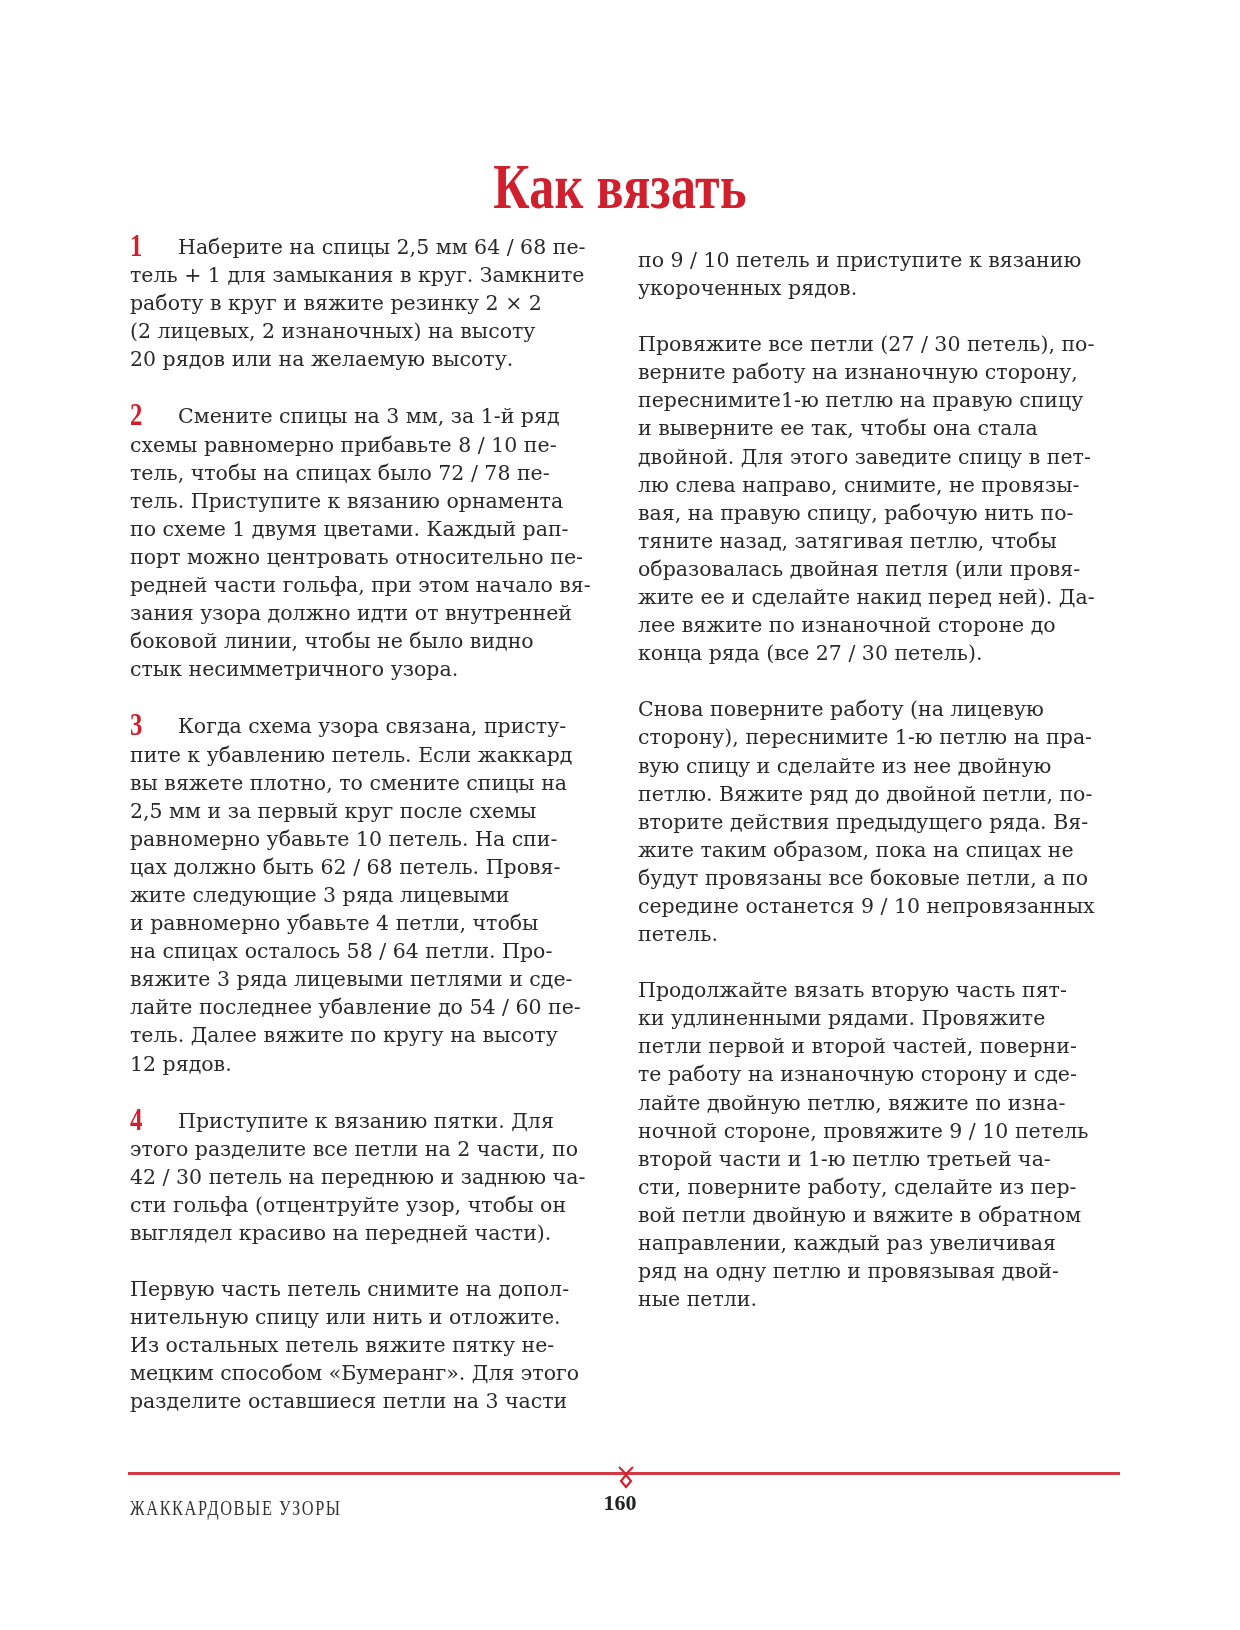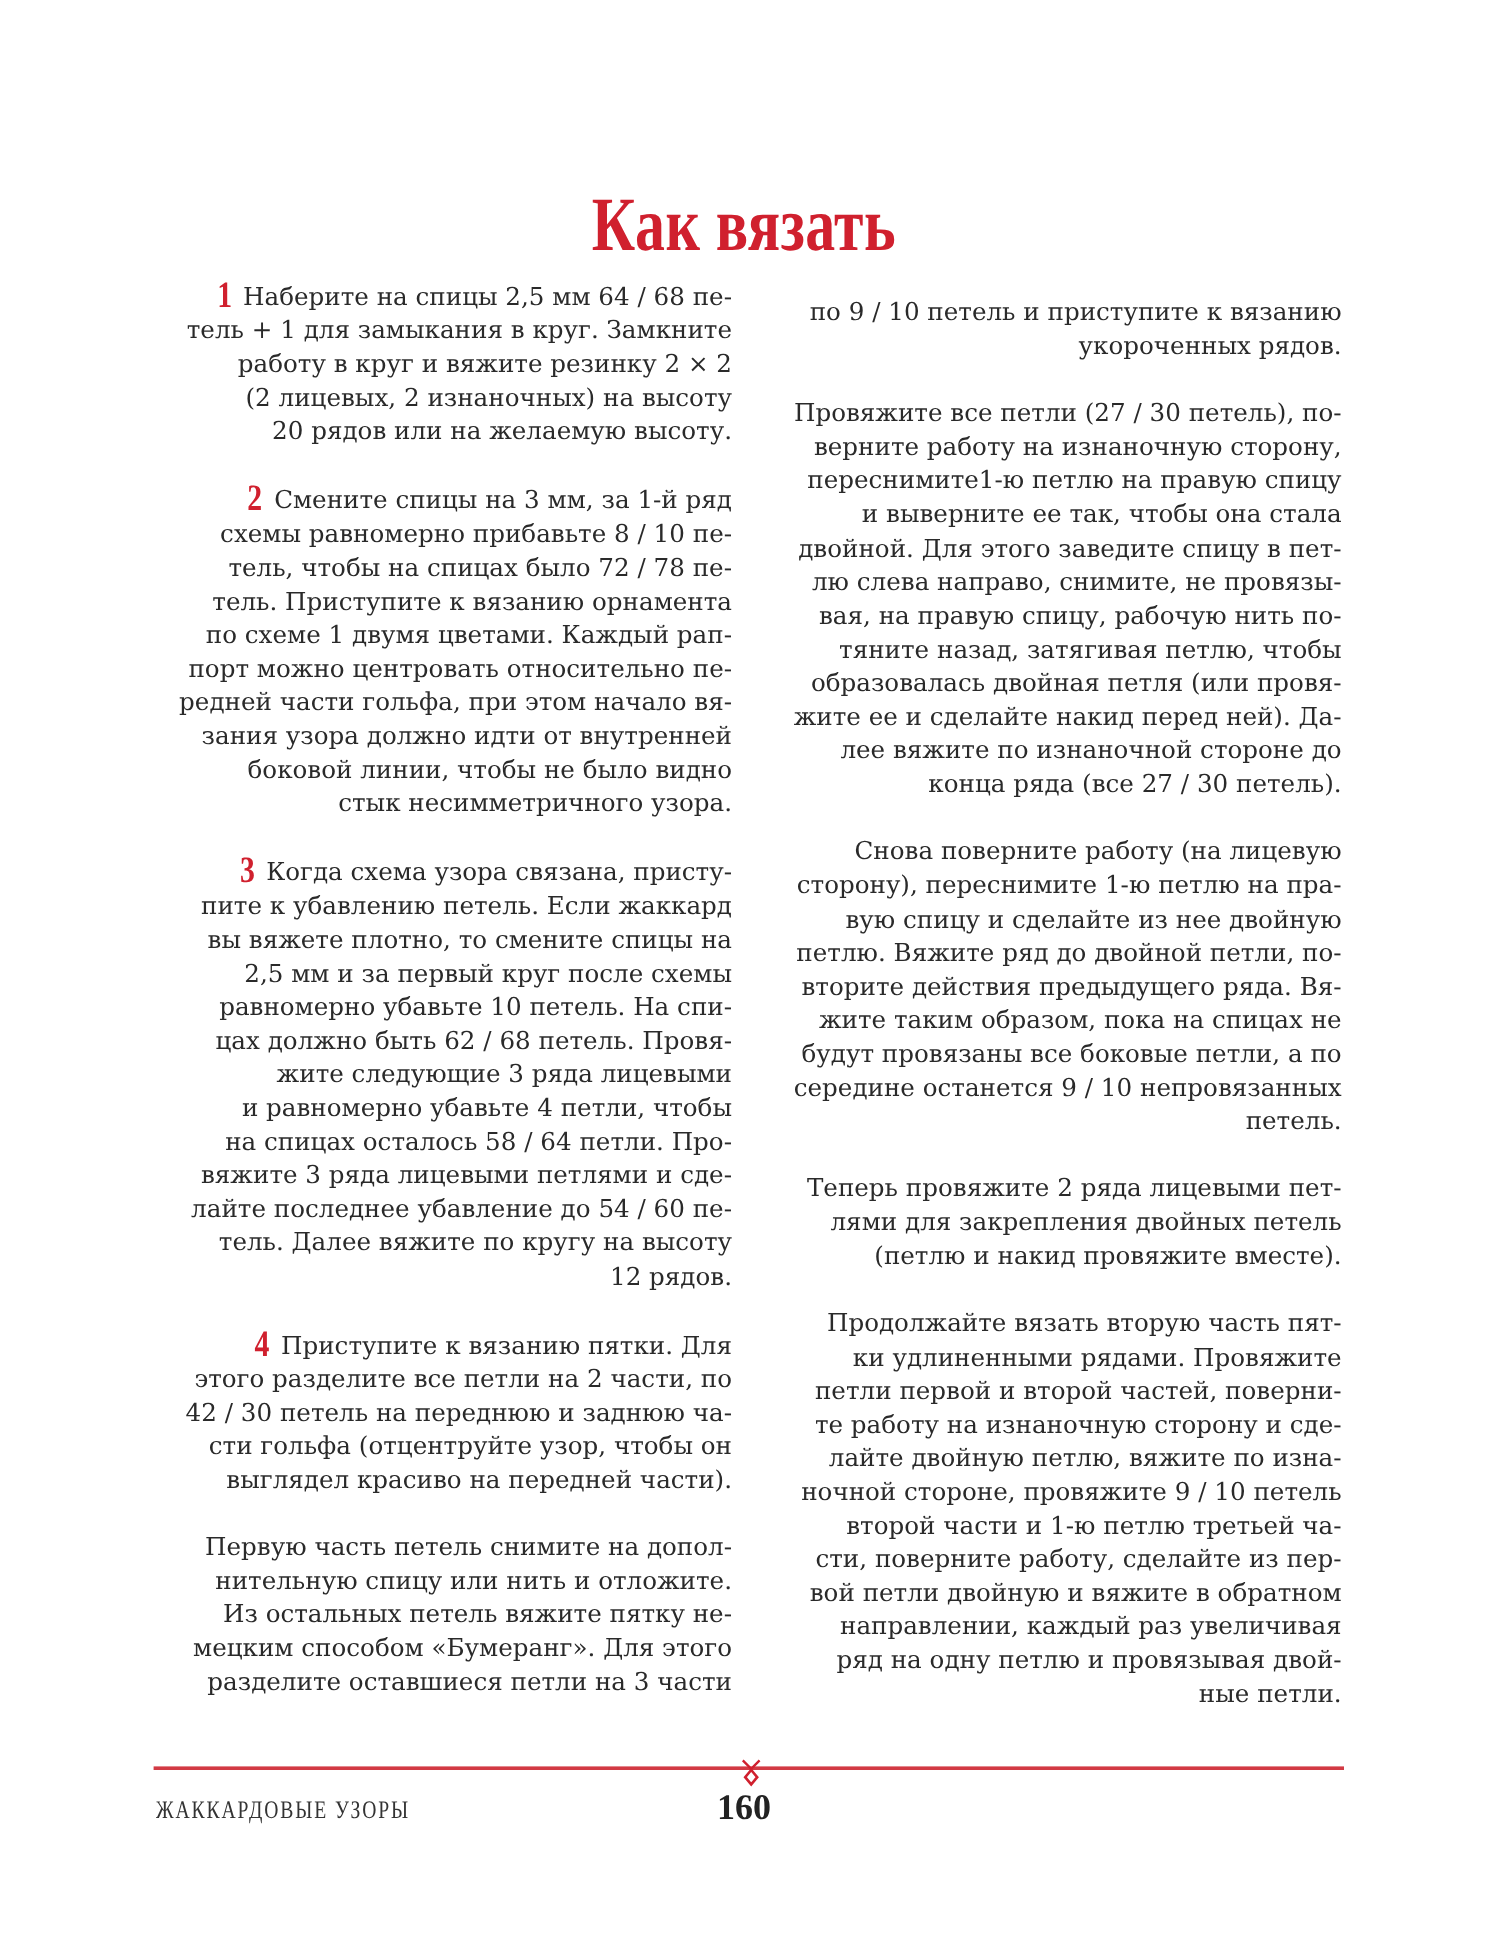--- a/index.html
+++ b/index.html
@@ -9,21 +9,21 @@
     text-align: center;
     font-family: "Liberation Serif", serif;
     font-size: 64px; color: #d0202e;
     transform: scaleX(0.78); transform-origin: 620px 0;
     letter-spacing: 0.5px;
     line-height: 1;
   }
   .col {
     position: absolute; top: 232px;
     font-family: "DejaVu Serif", serif;
-    font-size: 20.5px; line-height: 28.1px; color: #2a2a2a; text-align: right;
+    font-size: 20.5px; line-height: 28.1px; color: #2a2a2a;
   }
   .col-left { left: 130px; width: 480px; }
   .col-right { left: 638px; width: 480px; margin-top: 14px; }
   .para { margin: 0 0 28px 0; white-space: pre-line; }
   .step-num {
     font-family: "Liberation Serif", serif; font-weight: bold;
     color: #d0202e; font-size: 31px; display: inline-block;
     width: 48px; transform: scaleX(0.8); transform-origin: 0 0;
     vertical-align: -2px;
   }
@@ -37,21 +37,21 @@
   }
   .footer-section {
     position: absolute; left: 130px; top: 1496px;
     font-family: "Liberation Serif", serif; font-size: 21px;
     color: #333; letter-spacing: 2px;
     transform: scaleX(0.78); transform-origin: 0 0;
   }
   .page-number {
     position: absolute; left: 0; right: 0; top: 1490px; text-align: center;
     font-family: "Liberation Serif", serif; font-weight: bold;
-    font-size: 30px; color: #222;
+    font-size: 22px; color: #222;
   }
 </style>
 </head>
 <body>
 
 <h1 class="page-title">Как вязать</h1>
 
 <div class="col col-left">
   <p class="para"><span class="step-num">1</span><span>Наберите на спицы 2,5 мм 64 / 68 пе-
 тель + 1 для замыкания в круг. Замкните
@@ -110,23 +110,20 @@
 конца ряда (все 27 / 30 петель).</span></p>
   <p class="para"><span>Снова поверните работу (на лицевую
 сторону), переснимите 1-ю петлю на пра-
 вую спицу и сделайте из нее двойную
 петлю. Вяжите ряд до двойной петли, по-
 вторите действия предыдущего ряда. Вя-
 жите таким образом, пока на спицах не
 будут провязаны все боковые петли, а по
 середине останется 9 / 10 непровязанных
 петель.</span></p>
-  <p class="para"><span>Теперь провяжите 2 ряда лицевыми пет-
-лями для закрепления двойных петель
-(петлю и накид провяжите вместе).</span></p>
   <p class="para"><span>Продолжайте вязать вторую часть пят-
 ки удлиненными рядами. Провяжите
 петли первой и второй частей, поверни-
 те работу на изнаночную сторону и сде-
 лайте двойную петлю, вяжите по изна-
 ночной стороне, провяжите 9 / 10 петель
 второй части и 1-ю петлю третьей ча-
 сти, поверните работу, сделайте из пер-
 вой петли двойную и вяжите в обратном
 направлении, каждый раз увеличивая

